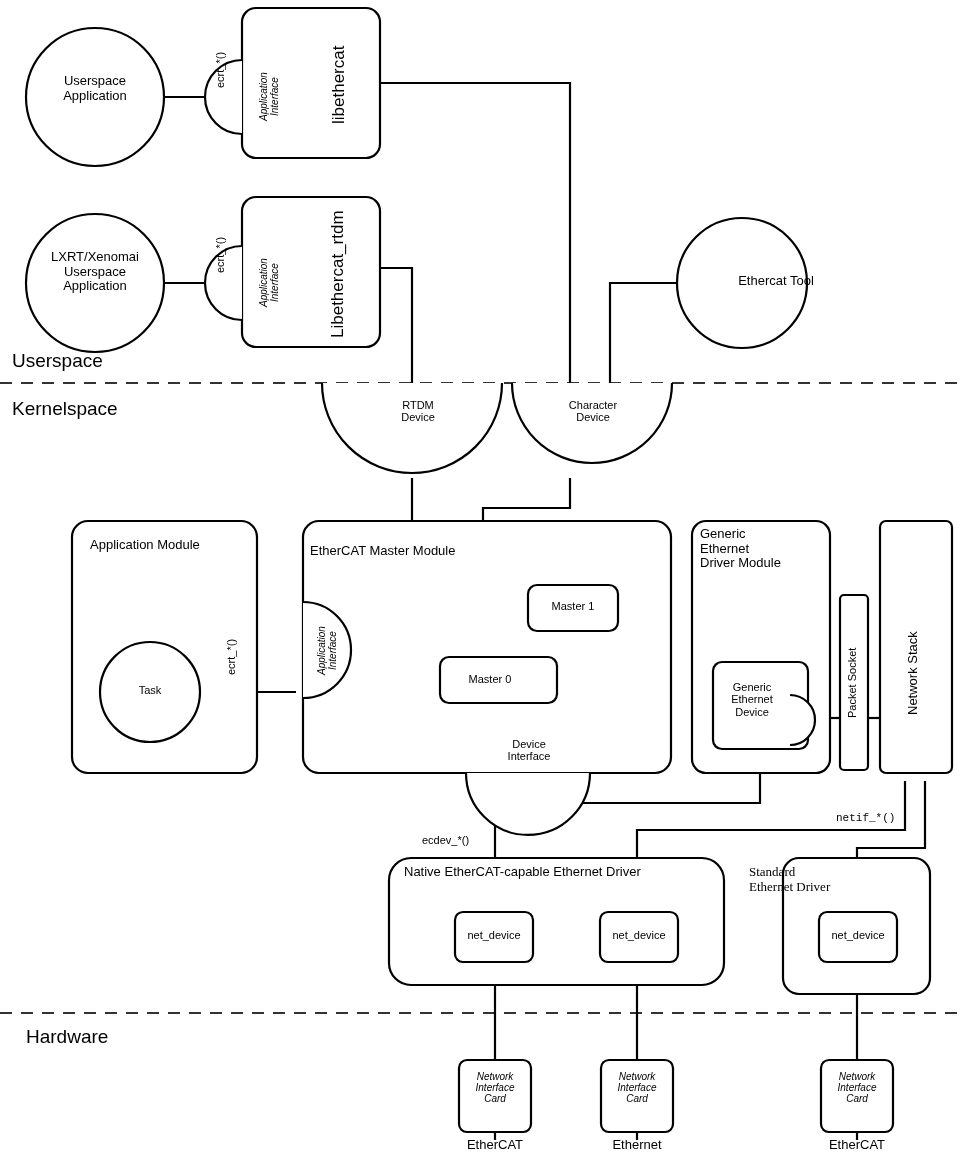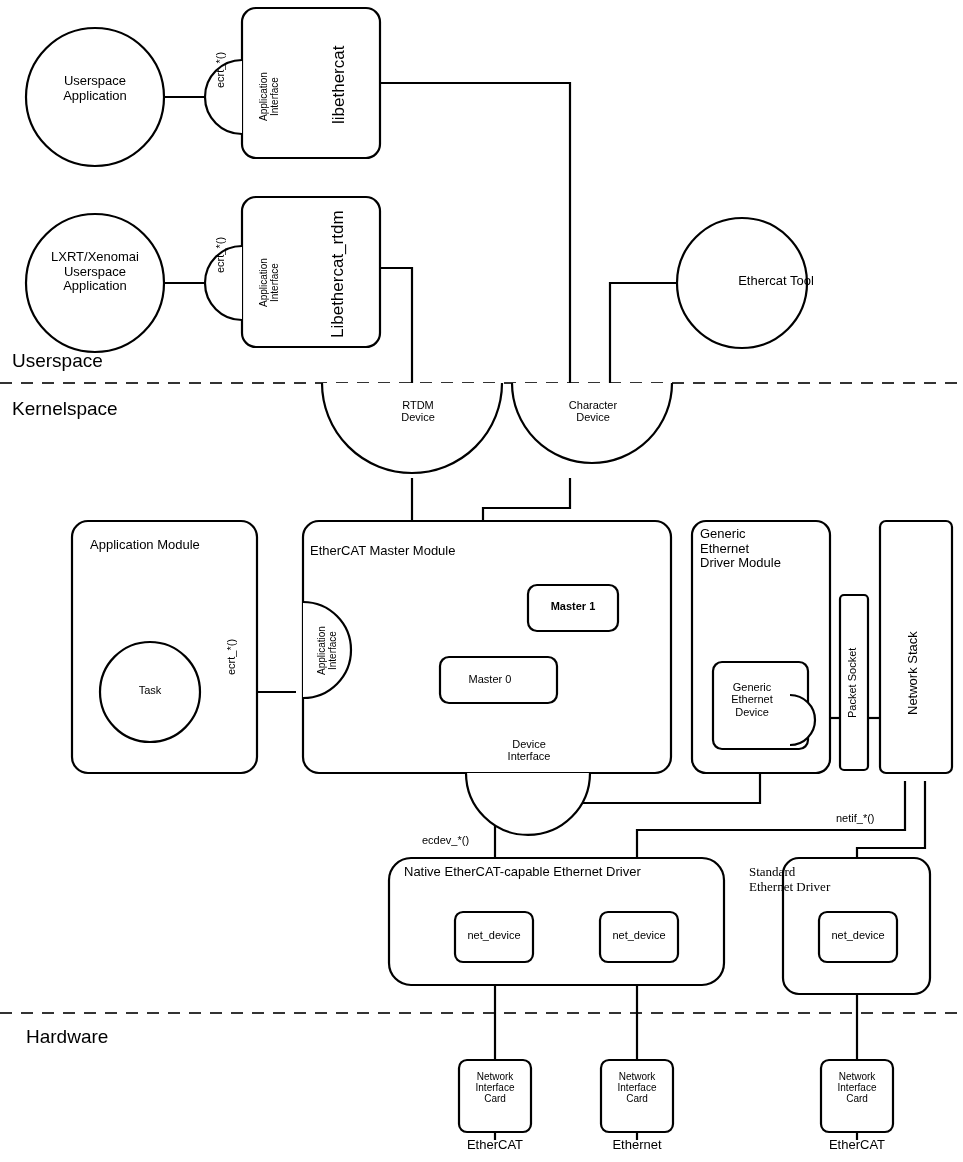--- a/index.html
+++ b/index.html
@@ -37,20 +37,21 @@
   .vert {
     writing-mode: vertical-rl;
     transform: rotate(180deg);
     text-align: center;
   }
   .small {
     font-size: 11px;
   }
   .tiny {
     font-size: 10px;
+    font-style: italic;
   }
   .med {
     font-size: 13px;
   }
   .big {
     font-size: 17px;
   }
   .zone {
     font-size: 19px;
   }
@@ -186,21 +187,21 @@
   <div class="lbl small ctr" style="left:543px; top:399px; width:100px;">Character
 Device</div>
 
   <div class="lbl med" style="left:90px; top:538px;">Application Module</div>
   <div class="lbl small ctr" style="left:120px; top:684px; width:60px;">Task</div>
 
   <div class="lbl med" style="left:310px; top:544px;">EtherCAT Master Module</div>
   <div class="lbl tiny vert ctr" style="left:316px; top:618px; height:66px;">Application
 Interface</div>
   <div class="lbl small ctr" style="left:440px; top:673px; width:100px;">Master 0</div>
-  <div class="lbl small ctr" style="left:528px; top:600px; width:90px;font-weight:bold;">Master 1</div>
+  <div class="lbl small ctr" style="left:528px; top:600px; width:90px;">Master 1</div>
   <div class="lbl small ctr" style="left:489px; top:738px; width:80px;">Device
 Interface</div>
 
   <div class="lbl med" style="left:700px; top:527px; width:126px;">Generic
 Ethernet
 Driver Module</div>
   <div class="lbl small ctr" style="left:716px; top:681px; width:72px;">Generic
 Ethernet
 Device</div>
 
@@ -222,19 +223,19 @@
 Interface
 Card</div>
   <div class="lbl tiny ctr" style="left:821px; top:1071px; width:72px;">Network
 Interface
 Card</div>
 
   <div class="lbl small vert" style="left:214px; top:45px; height:50px;">ecrt_*()</div>
   <div class="lbl small vert" style="left:214px; top:230px; height:50px;">ecrt_*()</div>
   <div class="lbl small vert" style="left:225px; top:632px; height:50px;">ecrt_*()</div>
   <div class="lbl small" style="left:422px; top:834px;">ecdev_*()</div>
-  <div class="lbl small" style="left:836px; top:812px;">netif_*()</div>
+  <div class="lbl small" style="left:836px; top:812px;font-family:Liberation Mono, monospace;">netif_*()</div>
 
   <div class="lbl med ctr" style="left:440px; top:1138px; width:110px;">EtherCAT</div>
   <div class="lbl med ctr" style="left:582px; top:1138px; width:110px;">Ethernet</div>
   <div class="lbl med ctr" style="left:802px; top:1138px; width:110px;">EtherCAT</div>
 
 </div>
 
 </body></html>

